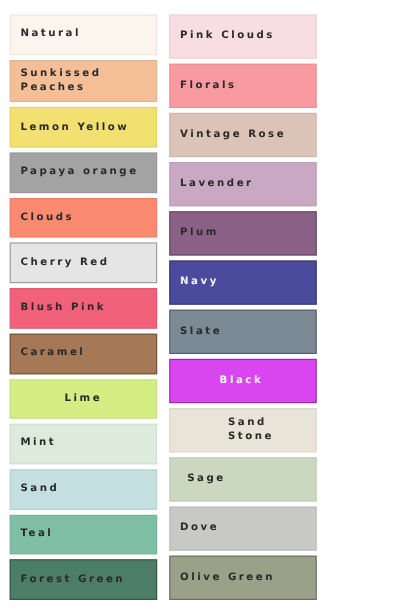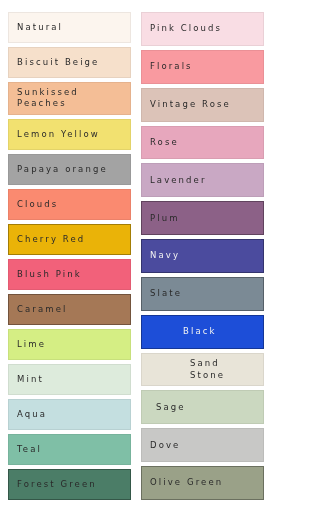--- a/index.html
+++ b/index.html
@@ -14,20 +14,21 @@
     overflow: hidden;
   }
   #palette-board {
     width: 272px;
     height: 508px;
     display: flex;
     box-sizing: border-box;
     padding: 12px 8px 8px 8px;
     gap: 10px;
     background: #ffffff;
+    font-weight: bold;
   }
   .palette-column {
     flex: 1 1 0;
     display: flex;
     flex-direction: column;
     gap: 4px;
     min-width: 0;
   }
   .swatch {
     box-sizing: border-box;
@@ -53,87 +54,81 @@
   }
 </style>
 </head>
 <body>
 
 <div id="palette-board" style="background: rgb(255, 255, 255);">
     <div class="palette-column">
       <div class="swatch" style="background: rgb(252, 245, 238); flex-grow: 1; flex-basis: 0px;">
         <span class="swatch-label">Natural</span>
       </div>
-      <div class="swatch" style="background: rgb(246, 224, 203); flex-grow: 1; flex-basis: 0px;">
-        <span class="swatch-label">Biscuit Beige</span>
-      </div>
       <div class="swatch" style="background: rgb(244, 190, 150); flex-grow: 1.08; flex-basis: 0px;">
         <span class="swatch-label">Sunkissed
 Peaches</span>
       </div>
       <div class="swatch" style="background: rgb(242, 225, 112); flex-grow: 1; flex-basis: 0px;">
         <span class="swatch-label">Lemon Yellow</span>
       </div>
       <div class="swatch" style="background: #a3a3a3; flex-grow: 1; flex-basis: 0px;">
         <span class="swatch-label">Papaya orange</span>
       </div>
       <div class="swatch" style="background: rgb(250, 138, 112); flex-grow: 1; flex-basis: 0px;">
         <span class="swatch-label">Clouds</span>
       </div>
-      <div class="swatch dark-edge" style="background: #eab308; flex-grow: 1; flex-basis: 0px;">
+      <div class="swatch dark-edge" style="background: #e5e5e5; flex-grow: 1; flex-basis: 0px;">
         <span class="swatch-label">Cherry Red</span>
       </div>
       <div class="swatch" style="background: rgb(242, 97, 122); flex-grow: 1; flex-basis: 0px;">
         <span class="swatch-label">Blush Pink</span>
       </div>
       <div class="swatch dark-edge" style="background: rgb(165, 120, 86); flex-grow: 1; flex-basis: 0px;">
         <span class="swatch-label">Caramel</span>
       </div>
-      <div class="swatch" style="background: rgb(213, 238, 132); flex-grow: 1; flex-basis: 0px;">
+      <div class="swatch" style="background: rgb(213, 238, 132); flex-grow: 1; flex-basis: 0px; justify-content: center;">
         <span class="swatch-label">Lime</span>
       </div>
       <div class="swatch" style="background: rgb(221, 235, 220); flex-grow: 1; flex-basis: 0px;">
         <span class="swatch-label">Mint</span>
       </div>
       <div class="swatch" style="background: rgb(196, 223, 224); flex-grow: 1; flex-basis: 0px;">
-        <span class="swatch-label">Aqua</span>
+        <span class="swatch-label">Sand</span>
       </div>
       <div class="swatch" style="background: rgb(127, 191, 166); flex-grow: 1; flex-basis: 0px;">
         <span class="swatch-label">Teal</span>
       </div>
       <div class="swatch dark-edge" style="background: rgb(75, 125, 103); flex-grow: 1; flex-basis: 0px;">
         <span class="swatch-label">Forest Green</span>
       </div>
     </div>
     <div class="palette-column">
       <div class="swatch" style="background: rgb(249, 221, 228); flex-grow: 1; flex-basis: 0px;">
         <span class="swatch-label">Pink Clouds</span>
       </div>
       <div class="swatch" style="background: rgb(249, 154, 160); flex-grow: 1; flex-basis: 0px;">
         <span class="swatch-label">Florals</span>
       </div>
       <div class="swatch" style="background: rgb(220, 195, 184); flex-grow: 1; flex-basis: 0px;">
         <span class="swatch-label">Vintage Rose</span>
       </div>
-      <div class="swatch" style="background: rgb(231, 167, 189); flex-grow: 1; flex-basis: 0px;">
-        <span class="swatch-label">Rose</span>
-      </div>
       <div class="swatch" style="background: rgb(201, 168, 196); flex-grow: 1; flex-basis: 0px;">
         <span class="swatch-label">Lavender</span>
       </div>
       <div class="swatch dark-edge" style="background: rgb(140, 97, 135); flex-grow: 1; flex-basis: 0px;">
         <span class="swatch-label">Plum</span>
       </div>
       <div class="swatch dark-edge" style="background: rgb(75, 75, 158); flex-grow: 1; flex-basis: 0px;">
         <span class="swatch-label light-text">Navy</span>
       </div>
       <div class="swatch dark-edge" style="background: rgb(123, 138, 149); flex-grow: 1; flex-basis: 0px;">
         <span class="swatch-label">Slate</span>
       </div>
-      <div class="swatch dark-edge" style="background: #1d4ed8; flex-grow: 1; flex-basis: 0px; padding-left: 41px;">
+      <div class="swatch dark-edge" style="background: #d946ef; flex-grow: 1; flex-basis: 0px; padding-left: 41px;">
         <span class="swatch-label light-text">Black</span>
       </div>
       <div class="swatch" style="background: rgb(232, 228, 216); flex-grow: 1; flex-basis: 0px; padding-left: 48px;">
         <span class="swatch-label">Sand Stone</span>
       </div>
       <div class="swatch" style="background: rgb(203, 216, 192); flex-grow: 1; flex-basis: 0px; padding-left: 14px;">
         <span class="swatch-label">Sage</span>
       </div>
       <div class="swatch" style="background: rgb(200, 200, 198); flex-grow: 1; flex-basis: 0px;">
         <span class="swatch-label">Dove</span>

